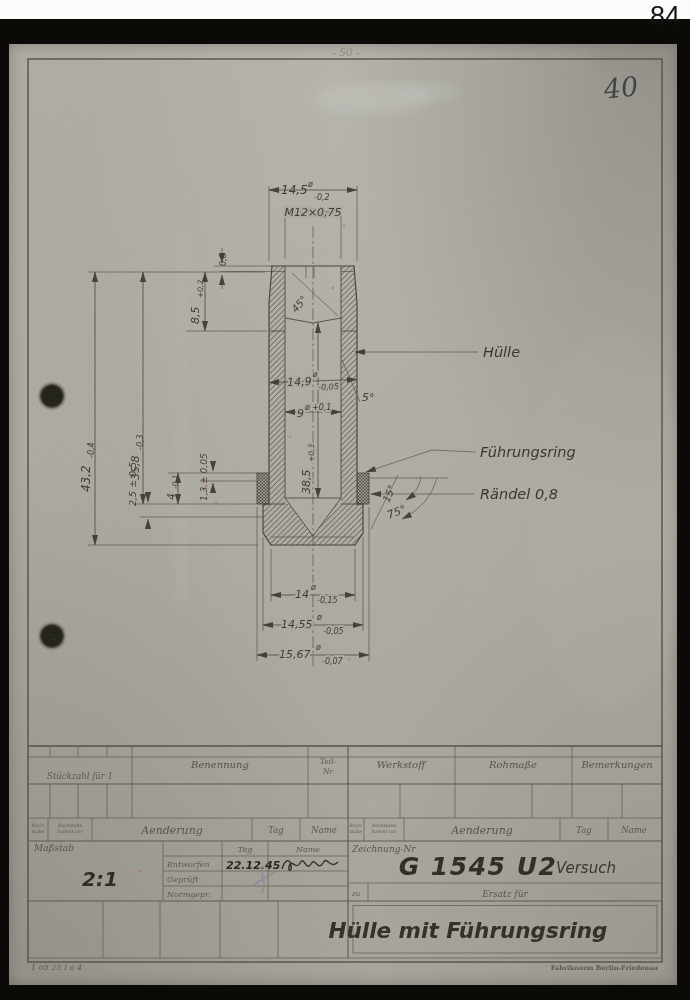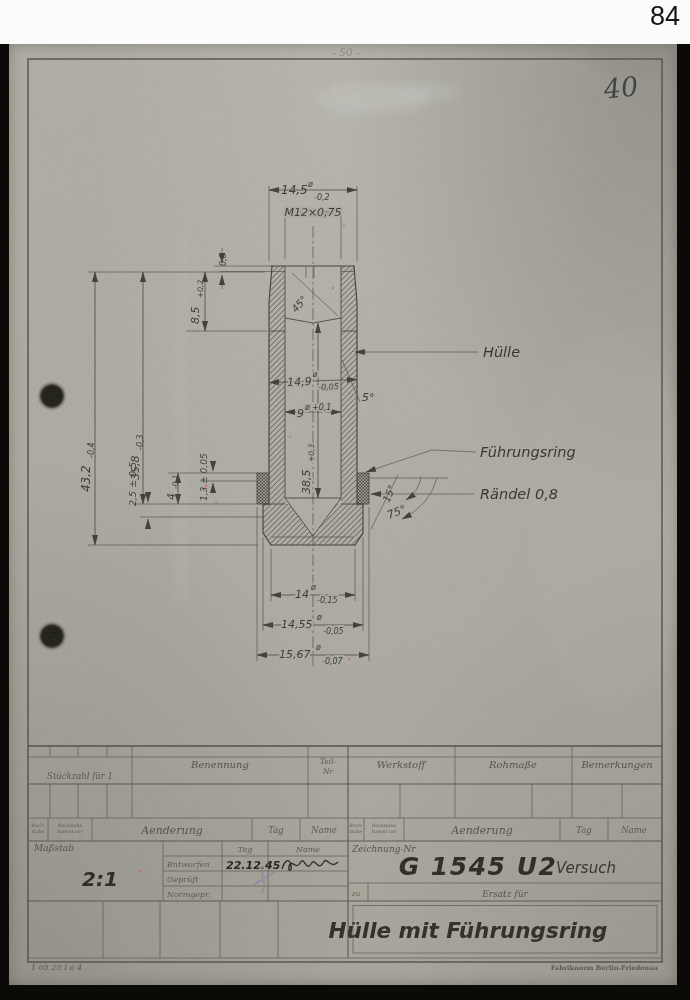--- a/index.html
+++ b/index.html
@@ -1,18 +1,18 @@
 <!DOCTYPE html>
 <html><head>
 <meta charset="utf-8">
 <style>
   html,body{margin:0;padding:0;}
   body{width:690px;height:1000px;position:relative;overflow:hidden;
        background:#0b0a07;font-family:"DejaVu Sans",sans-serif;}
-  .white-strip{position:absolute;left:0;top:0;width:690px;height:44px;background:#fbfbf9;}
+  .white-strip{position:absolute;left:0;top:0;width:690px;height:19px;background:#fbfbf9;}
   .folio{position:absolute;right:10px;top:1px;font:27px "Liberation Sans",sans-serif;color:#141414;}
   .paper{position:absolute;left:9px;top:44px;width:668px;height:941px;
      background:
        radial-gradient(ellipse at 50% 6%, rgba(255,255,255,.10), transparent 55%),
        radial-gradient(ellipse at 98% 2%, rgba(0,0,0,.16), transparent 35%),
        radial-gradient(ellipse at 0% 100%, rgba(0,0,0,.14), transparent 40%),
        radial-gradient(ellipse at 100% 100%, rgba(0,0,0,.10), transparent 35%),
        linear-gradient(#b2afa6,#aba89e);
      box-shadow: inset 0 0 14px rgba(40,38,30,.35);}
   svg{position:absolute;left:0;top:0;}

